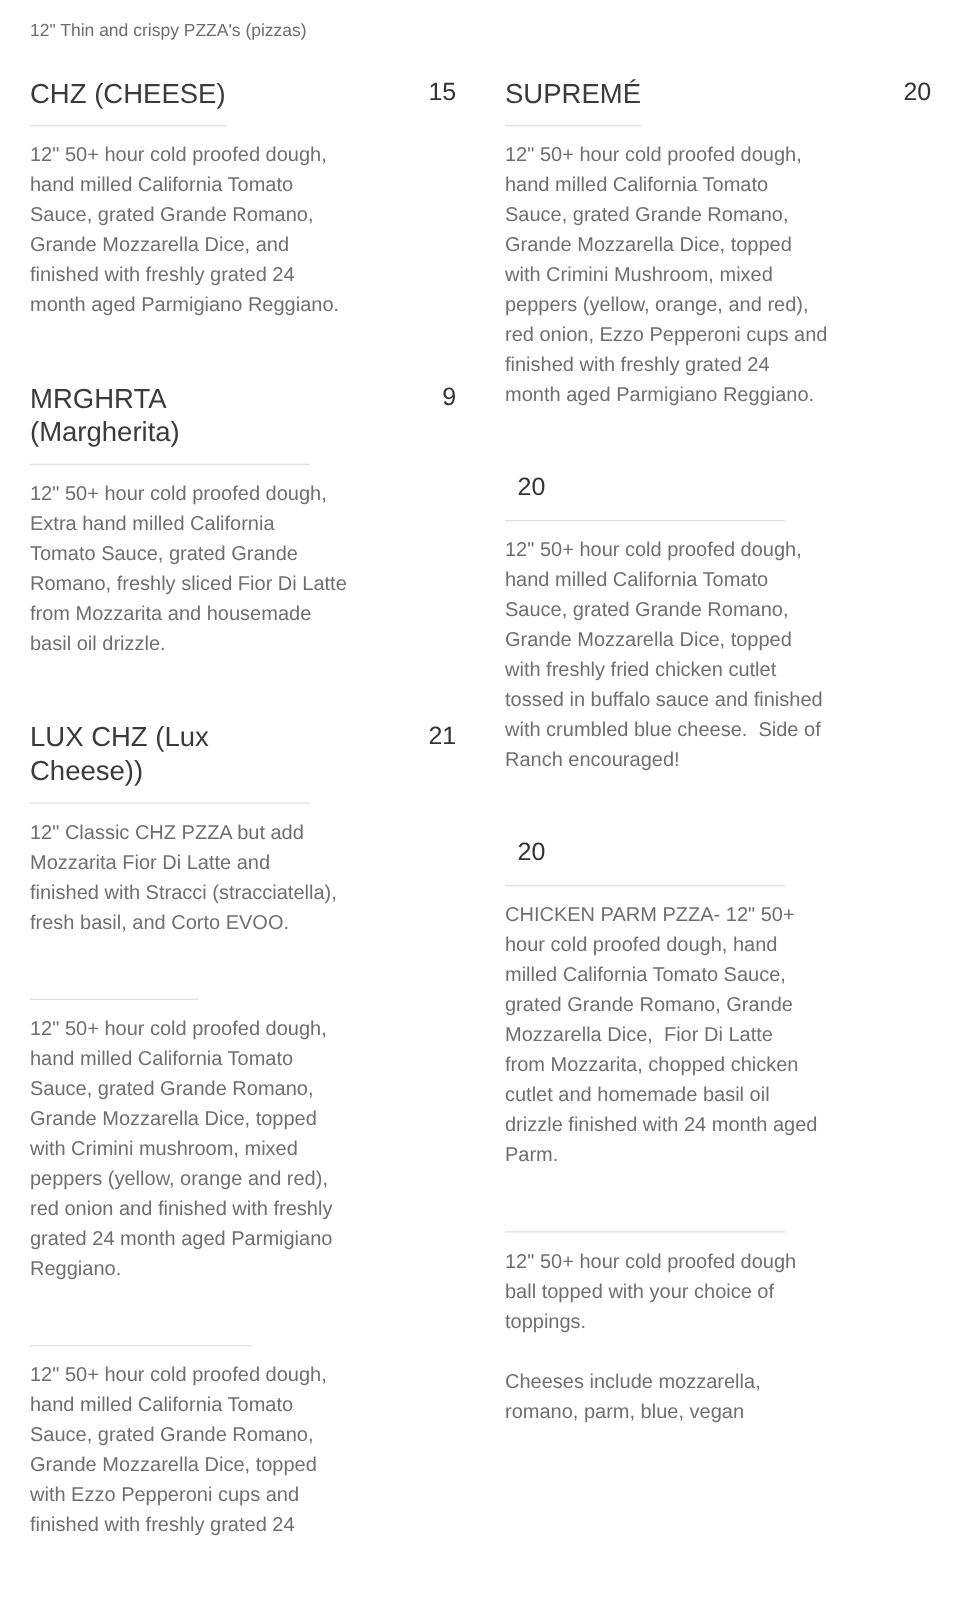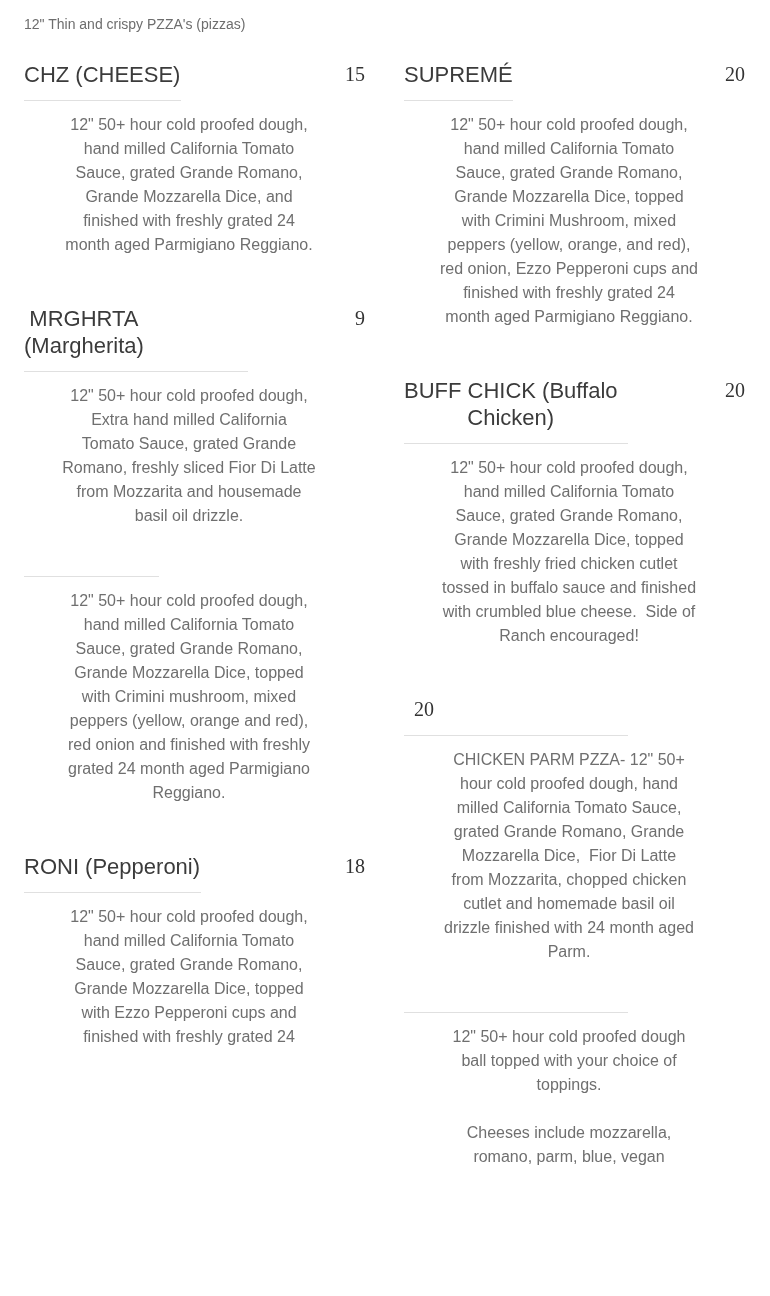--- a/index.html
+++ b/index.html
@@ -17,42 +17,41 @@
     line-height: 18px;
     color: #6d6d6d;
     margin: 0 0 28px 0;
   }
   .menu-grid {
     display: grid;
     grid-template-columns: 1fr 1fr;
     column-gap: 39px;
     align-items: start;
   }
-  .menu-item { margin-bottom: 48px; text-align: center; }
+  .menu-item { margin-bottom: 48px; }
   .item-head {
     display: flex;
     justify-content: space-between;
     align-items: flex-start;
   }
   .item-title {
     margin: 0;
     font-size: 22px;
     line-height: 27px;
     font-weight: 400;
     color: #3b3b3b;
     letter-spacing: 0;
     white-space: pre-line;
   }
   .item-price {
     flex: 0 0 auto;
     padding-left: 10px;
     font-size: 20px;
     line-height: 27px;
     color: #333333;
-    font-family: Liberation Serif, serif;
   }
   .item-divider {
     height: 1px;
     background: #e0e0e0;
     margin-top: 12px;
     width: 224px; 
   }
   .item-desc {
     margin-top: 12px;
     font-size: 16px;
@@ -100,41 +99,51 @@
     <div class="item-desc">
             <p>12" 50+ hour cold proofed dough,
 Extra hand milled California
 Tomato Sauce, grated Grande
 Romano, freshly sliced Fior Di Latte
 from Mozzarita and housemade
 basil oil drizzle.</p>
           </div>
   </div>
 
+  <div class="menu-item">
+    <div class="item-head">
+      <h3 class="item-title">LUX CHZ (Lux
+Cheese))</h3>
+      <div class="item-price">21</div>
+    </div>
+    <div class="item-divider" style="width: 224px;"></div>
+    <div class="item-desc">
+            <p>12" Classic CHZ PZZA but add
+Mozzarita Fior Di Latte and
+finished with Stracci (stracciatella),
+fresh basil, and Corto EVOO.</p>
+          </div>
+  </div>
 
   <div class="menu-item">
     <div class="item-divider" style="width: 135px;"></div>
     <div class="item-desc">
             <p>12" 50+ hour cold proofed dough,
 hand milled California Tomato
 Sauce, grated Grande Romano,
 Grande Mozzarella Dice, topped
 with Crimini mushroom, mixed
 peppers (yellow, orange and red),
 red onion and finished with freshly
 grated 24 month aged Parmigiano
 Reggiano.</p>
           </div>
   </div>
 
   <div class="menu-item">
-    <div class="item-head">
-      <h3 class="item-title">RONI (Pepperoni)</h3>
-      <div class="item-price">18</div>
-    </div>
     <div class="item-divider" style="width: 177px;"></div>
     <div class="item-desc">
             <p>12" 50+ hour cold proofed dough,
 hand milled California Tomato
 Sauce, grated Grande Romano,
 Grande Mozzarella Dice, topped
 with Ezzo Pepperoni cups and
 finished with freshly grated 24</p>
           </div>
   </div>
@@ -154,22 +163,20 @@
 with Crimini Mushroom, mixed
 peppers (yellow, orange, and red),
 red onion, Ezzo Pepperoni cups and
 finished with freshly grated 24
 month aged Parmigiano Reggiano.</p>
           </div>
   </div>
 
   <div class="menu-item">
     <div class="item-head">
-      <h3 class="item-title">BUFF CHICK (Buffalo
-Chicken)</h3>
       <div class="item-price">20</div>
     </div>
     <div class="item-divider" style="width: 224px;"></div>
     <div class="item-desc">
             <p>12" 50+ hour cold proofed dough,
 hand milled California Tomato
 Sauce, grated Grande Romano,
 Grande Mozzarella Dice, topped
 with freshly fried chicken cutlet
 tossed in buffalo sauce and finished

